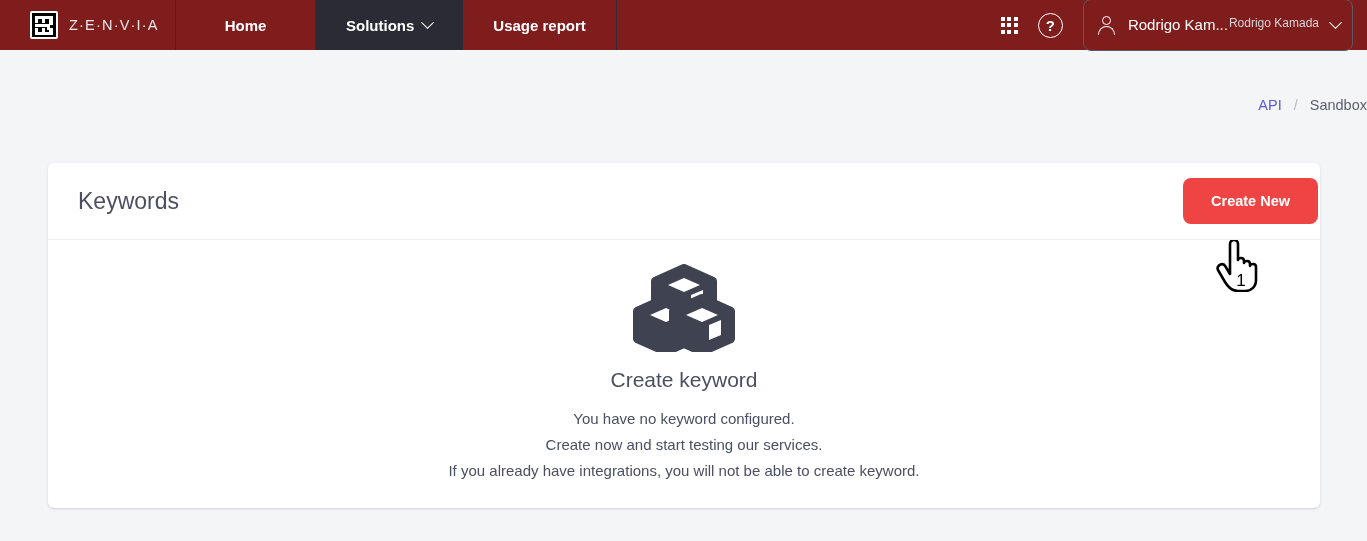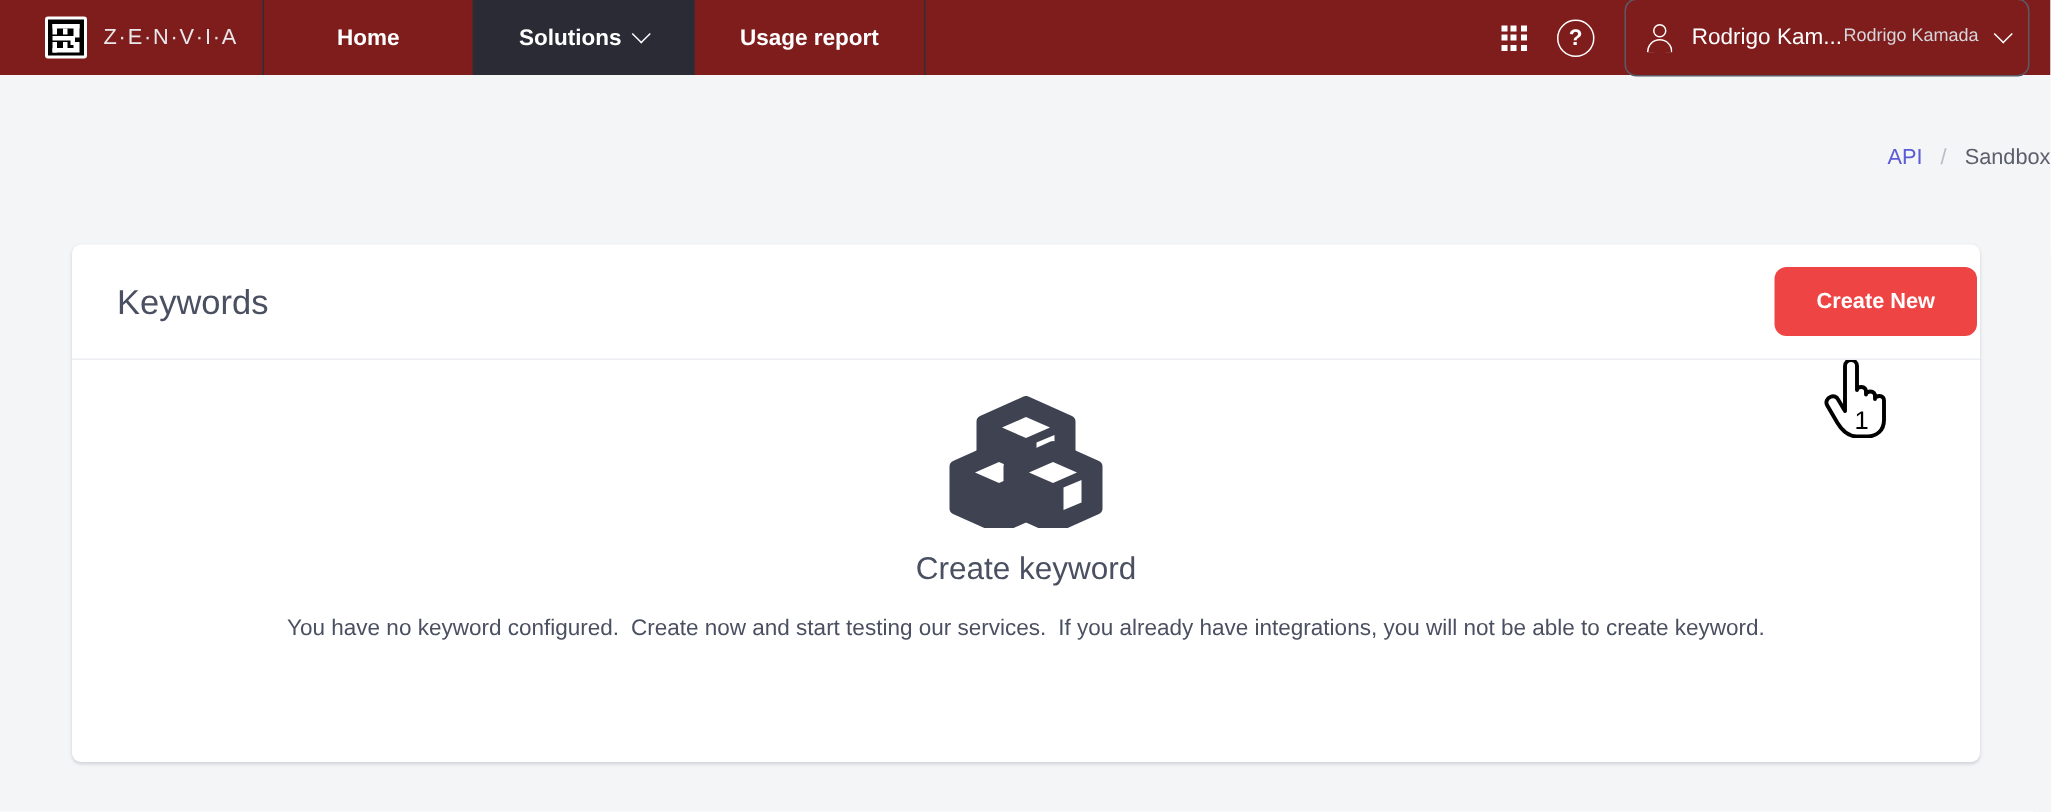--- a/index.html
+++ b/index.html
@@ -235,20 +235,21 @@
   .empty-illustration { width: 110px; height: 88px; }
   .empty-title {
     margin-top: 16px;
     font-size: 21px;
     color: #4a5061;
     font-weight: 400;
   }
   .empty-lines {
     margin-top: 18px;
     display: flex;
+    flex-direction: column;
     gap: 8px;
     align-items: center;
   }
   .empty-line {
     font-size: 15px;
     color: #4a5061;
     line-height: 1.2;
   }
 
   

